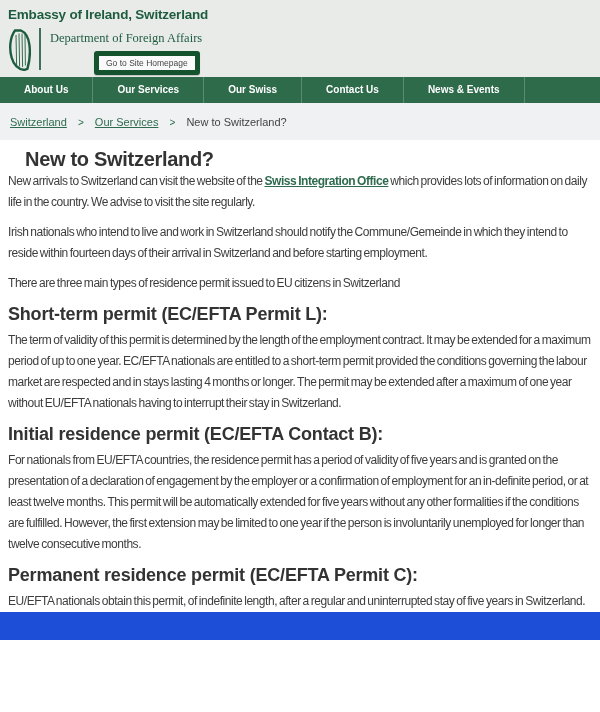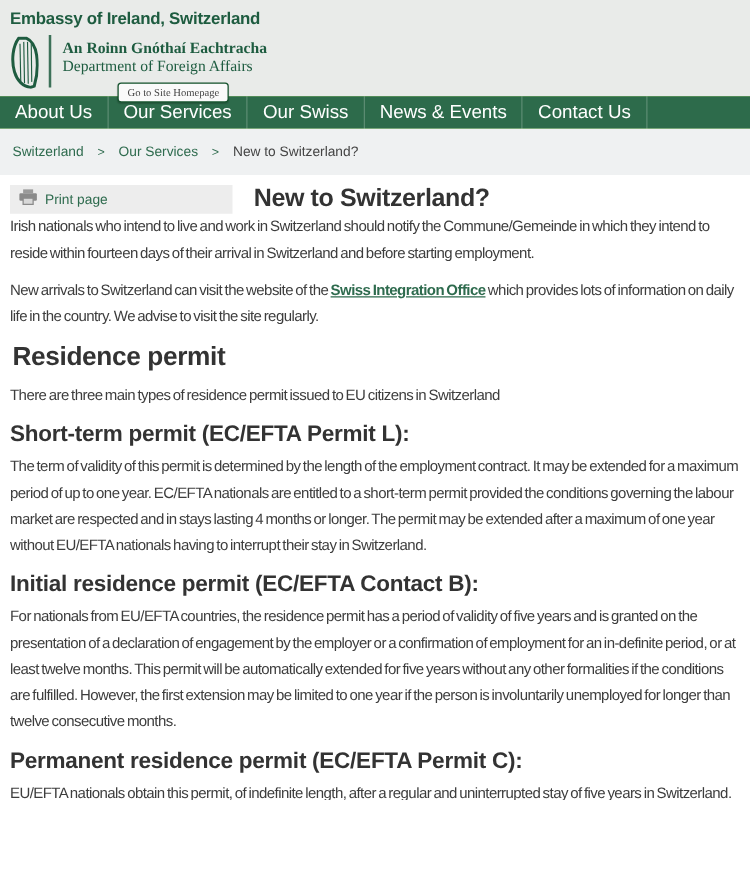--- a/index.html
+++ b/index.html
@@ -2,21 +2,21 @@
 <html><head>
 <meta charset="utf-8">
 <style>
   * { box-sizing: border-box; }
   html, body { margin: 0; padding: 0; }
   body {
     width: 600px; height: 712px; overflow: hidden;
     font-family: "Liberation Sans", sans-serif;
     background: #ffffff;
   }
-  .page { width: 600px; height: 640px; overflow: hidden; background: #bef264; }
+  .page { width: 600px; height: 640px; overflow: hidden; background: #1d4ed8; }
 
   
   .site-header {
     background: #e9ebe9;
     height: 77px;
     padding: 7px 8px 0 8px;
   }
   .embassy-title {
     color: #1e5c40; font-weight: bold; font-size: 13.5px; letter-spacing: -0.2px;
   }
@@ -26,43 +26,43 @@
     width: 2px; height: 42px; background: #1e5c40; opacity: 0.85;
     margin: 0 9px 0 8px;
   }
   .logo-text-block {
     font-family: "Liberation Serif", serif;
     color: #1e5c40; font-size: 12.5px; line-height: 15px; padding-top: 3px;
   }
   .logo-line1 { font-weight: bold; }
   .homepage-btn {
     display: block;
-    font-family: Liberation Serif, serif;
+    font-family: Liberation Sans, sans-serif;
     font-size: 8.5px; color: #444;
-    background: #fafafa; border: 1px solid #14532d; border-radius: 3px;
+    background: #fafafa; border: 5px solid #14532d; border-radius: 3px;
     padding: 2px 7px; margin: 5px 0 0 44px;
     box-shadow: 0 1px 1px rgba(0,0,0,0.18);
     cursor: pointer;
   }
 
   
   .main-nav { background: #2d6b4b; height: 26px; display: flex; }
   .nav-item {
-    color: #ffffff; font-size: 15px; font-weight: normal;
-    line-height: 26px; padding: 0 12px;
+    color: #ffffff; font-size: 10px; font-weight: bold;
+    line-height: 26px; padding: 0 24px;
     border-right: 1px solid rgba(255,255,255,0.22);
     text-decoration: none; cursor: pointer; white-space: nowrap;
   }
 
   
   .breadcrumb {
     background: #eff1f2; padding: 13px 8px 12px 10px;
     font-size: 11px; color: #2e6b4e;
   }
-  .crumb-link { color: #2e6b4e; cursor: pointer; text-align: center; }
+  .crumb-link { color: #2e6b4e; text-decoration: underline; cursor: pointer; text-align: center; }
   .crumb-sep { color: #2e6b4e; margin: 0 8px; font-size: 10px; }
   .crumb-current { color: #444444; }
 
   
   .content { padding: 6px 8px 0 8px; background: #fff; }
   .title-row { display: flex; align-items: center; margin-top: 2px; }
   .print-box {
     width: 178px; height: 23px; background: #ededed;
     display: flex; align-items: center; gap: 6px; padding-left: 7px;
     cursor: pointer; flex: none;
@@ -102,66 +102,54 @@
           <g stroke="#1e5c40" stroke-width="0.9">
             <line x1="8" y1="6" x2="8.6" y2="36"></line>
             <line x1="11" y1="4.5" x2="11.6" y2="37.5"></line>
             <line x1="14" y1="4.5" x2="14.6" y2="38"></line>
             <line x1="17" y1="6" x2="17.4" y2="36.5"></line>
           </g>
         </svg>
       </span>
       <span class="logo-divider"></span>
       <div class="logo-text-block">
-        <div class="logo-line1">An Roinn Gnóthaí Eachtracha</div>
         <div class="logo-line2">Department of Foreign Affairs</div>
         <button class="homepage-btn">Go to Site Homepage</button>
       </div>
     </div>
   </header>
 
   <nav class="main-nav">
     <a class="nav-item">About Us</a>
     <a class="nav-item">Our Services</a>
     <a class="nav-item">Our Swiss</a>
+    <a class="nav-item">Contact Us</a>
     <a class="nav-item">News &amp; Events</a>
-    <a class="nav-item">Contact Us</a>
   </nav>
 
   <div class="breadcrumb">
     <a class="crumb-link">Switzerland</a>
     <span class="crumb-sep">&gt;</span>
     <a class="crumb-link">Our Services</a>
     <span class="crumb-sep">&gt;</span>
     <span class="crumb-current">New to Switzerland?</span>
   </div>
 
   <main class="content">
 
     <div class="title-row">
-      <div class="print-box">
-        <span>
-          <svg width="15" height="13" viewBox="0 0 15 13">
-            <rect x="3.5" y="0.5" width="8" height="3" fill="#9a9a9a"></rect>
-            <rect x="0.5" y="3.5" width="14" height="6" rx="1" fill="#8a8a8a"></rect>
-            <rect x="3.5" y="7.5" width="8" height="5" fill="#d8d8d8" stroke="#8a8a8a" stroke-width="1"></rect>
-          </svg>
-        </span>
-        <span class="print-label">Print page</span>
-      </div>
       <h2 class="page-title">New to Switzerland?</h2>
     </div>
 
 
+    <p class="body"><span>New arrivals to Switzerland can visit the website of the </span><a class="text-link">Swiss Integration Office</a><span> which provides lots of information on daily life in the country. We advise to visit the site regularly.</span></p>
+
     <p class="body">Irish nationals who intend to live and work in Switzerland should notify the Commune/Gemeinde in which they intend to reside within fourteen days of their arrival in Switzerland and before starting employment.</p>
 
-    <p class="body"><span>New arrivals to Switzerland can visit the website of the </span><a class="text-link">Swiss Integration Office</a><span> which provides lots of information on daily life in the country. We advise to visit the site regularly.</span></p>
 
-
-    <h2 class="residence">Residence permit</h2>
 
     <p class="body">There are three main types of residence permit issued to EU citizens in Switzerland</p>
 
     <h3 class="permit">Short-term permit (EC/EFTA Permit L):</h3>
     <p class="body">The term of validity of this permit is determined by the length of the employment contract. It may be extended for a maximum period of up to one year. EC/EFTA nationals are entitled to a short-term permit provided the conditions governing the labour market are respected and in stays lasting 4 months or longer. The permit may be extended after a maximum of one year without EU/EFTA nationals having to interrupt their stay in Switzerland.</p>
 
     <h3 class="permit">Initial residence permit (EC/EFTA Contact B):</h3>
     <p class="body">For nationals from EU/EFTA countries, the residence permit has a period of validity of five years and is granted on the presentation of a declaration of engagement by the employer or a confirmation of employment for an in-definite period, or at least twelve months. This permit will be automatically extended for five years without any other formalities if the conditions are fulfilled. However, the first extension may be limited to one year if the person is involuntarily unemployed for longer than twelve consecutive months.</p>
 
     <h3 class="permit">Permanent residence permit (EC/EFTA Permit C):</h3>

